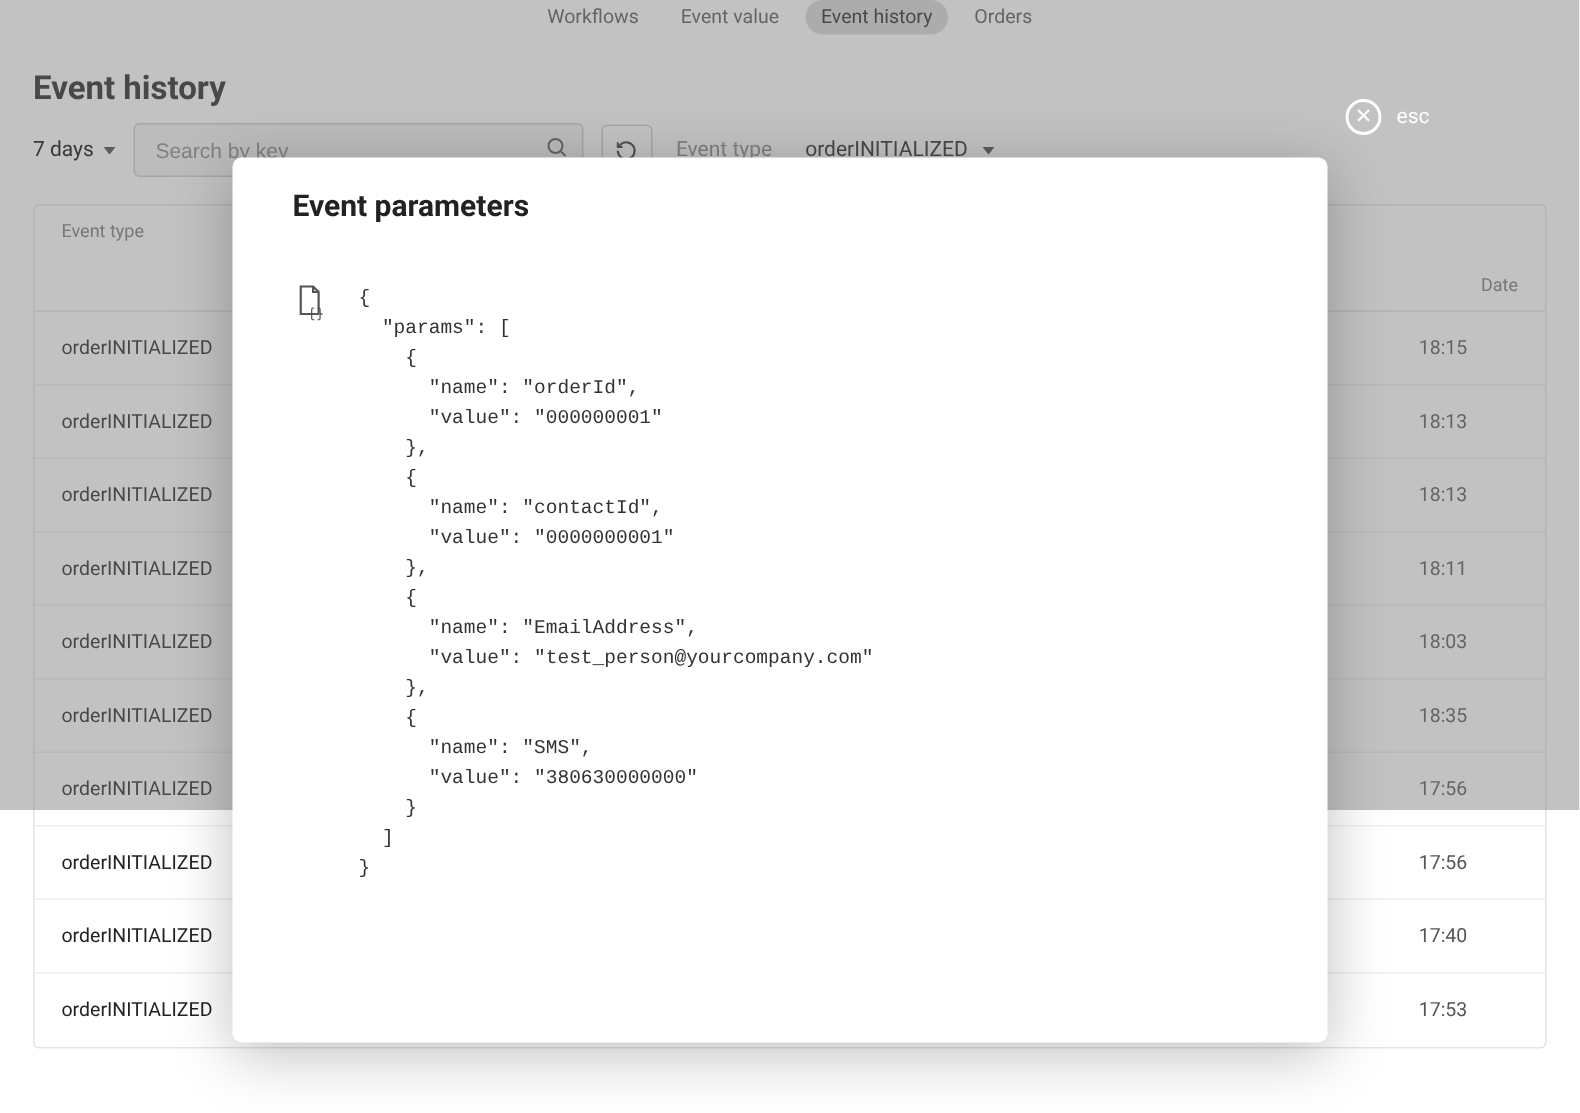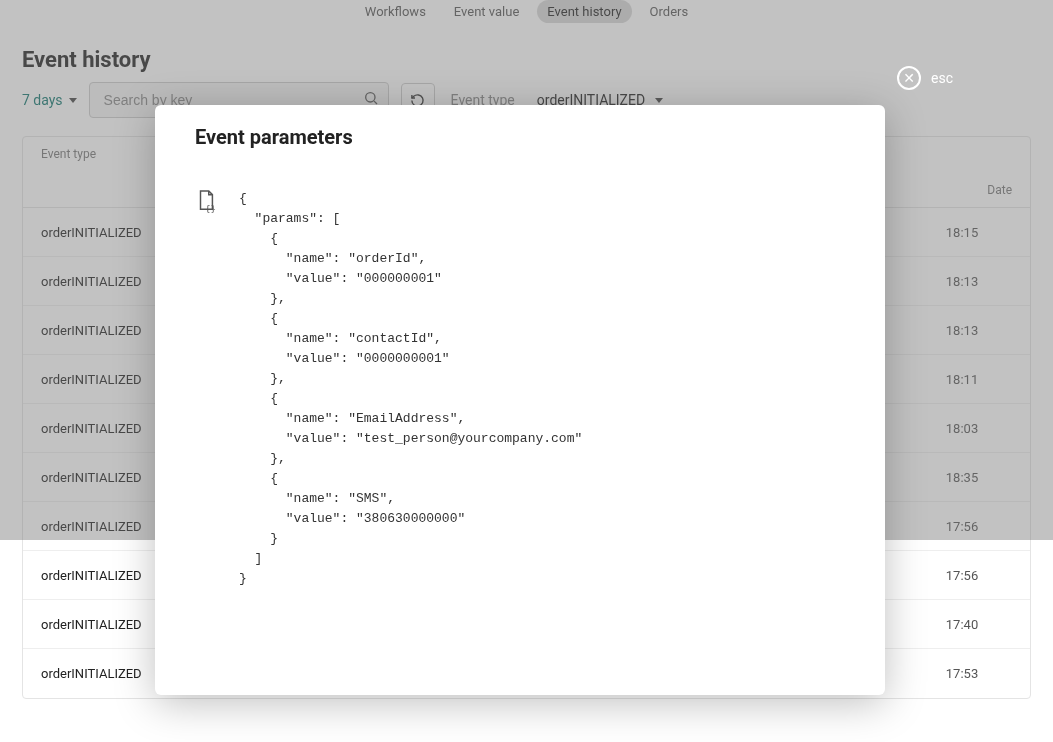--- a/index.html
+++ b/index.html
@@ -43,21 +43,21 @@
     display: flex;
     align-items: center;
     gap: 12px;
     padding: 0 22px 18px 22px;
   }
   .range-select {
     display: flex;
     align-items: center;
     gap: 6px;
     font-size: 14px;
-    color: #0f766e;
+    color: #000000;
     cursor: pointer;
   }
   .chev-down {
     width: 0; height: 0;
     border-left: 4px solid transparent;
     border-right: 4px solid transparent;
     border-top: 5px solid #444;
   }
   .search-wrap {
     position: relative;

